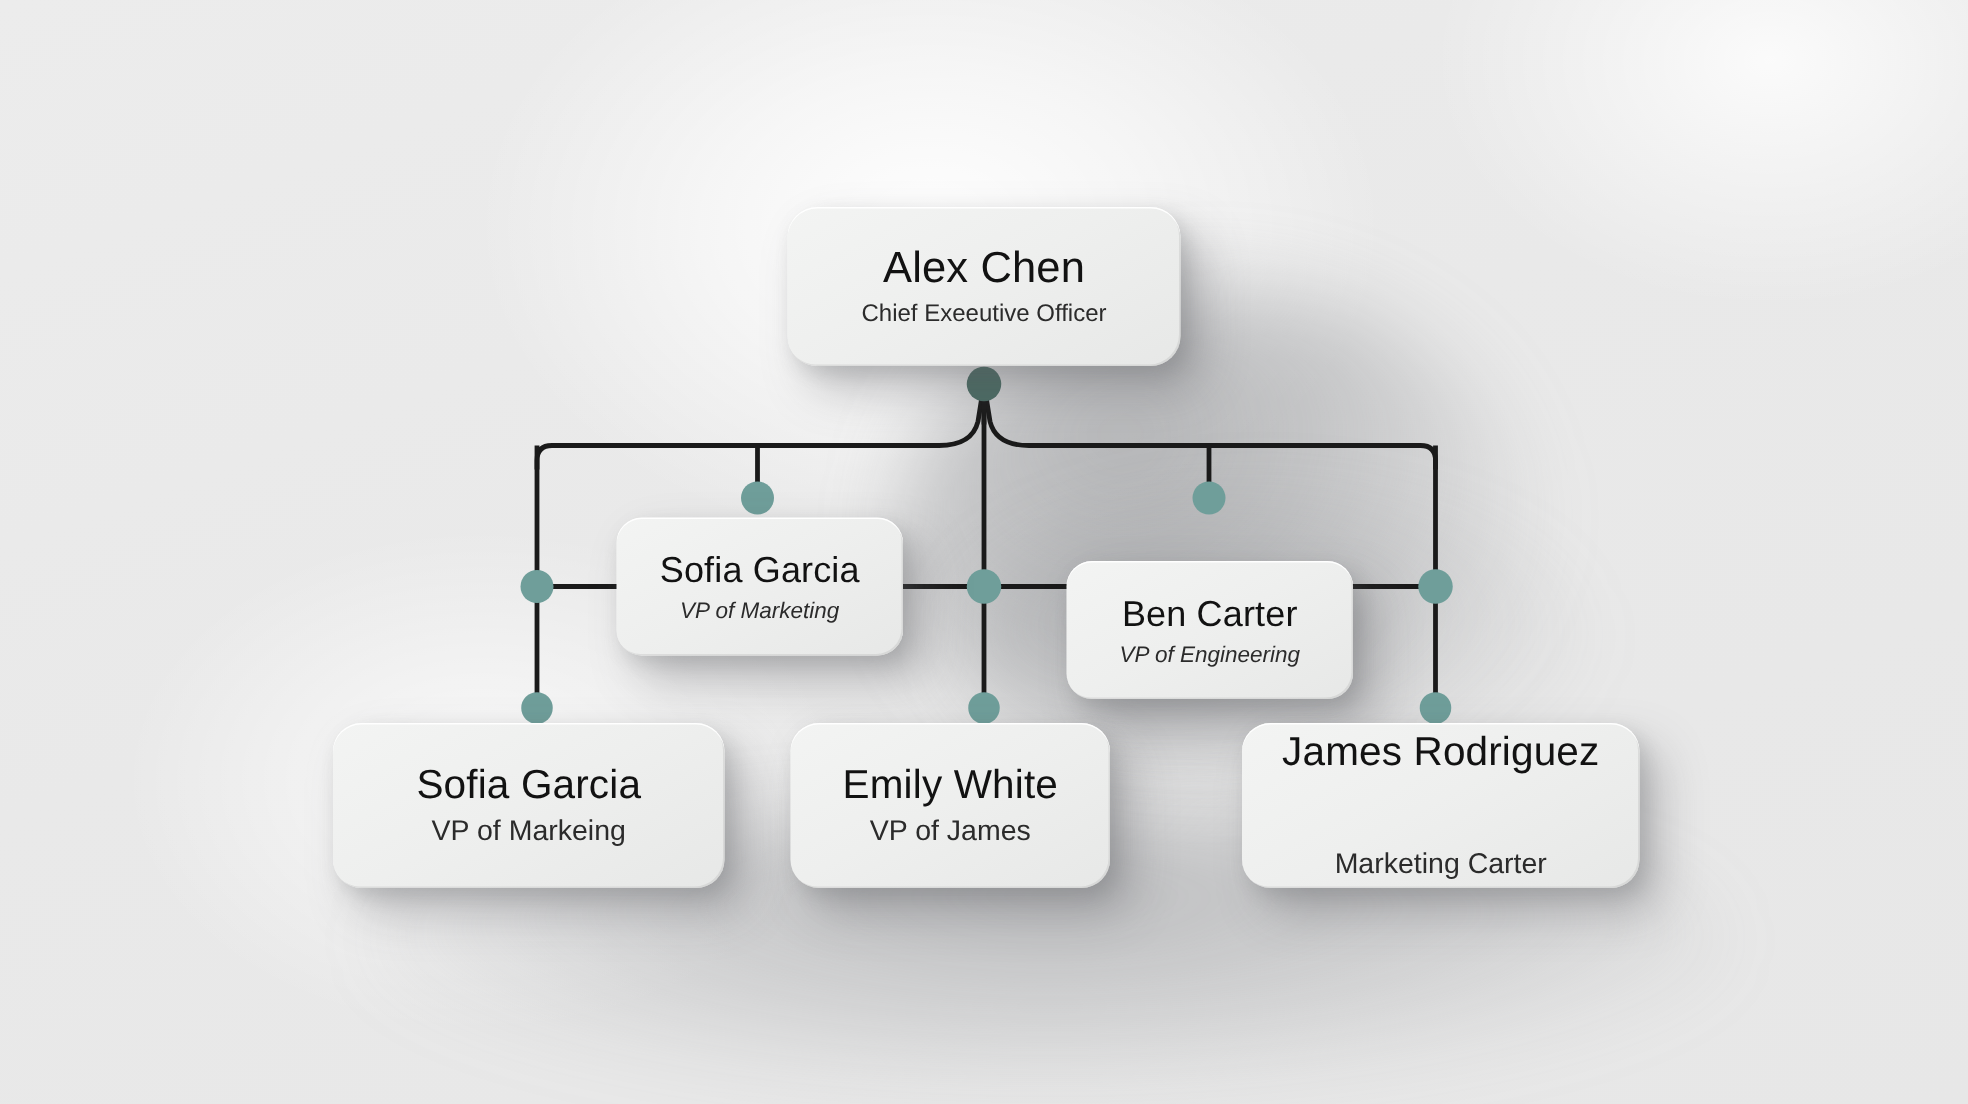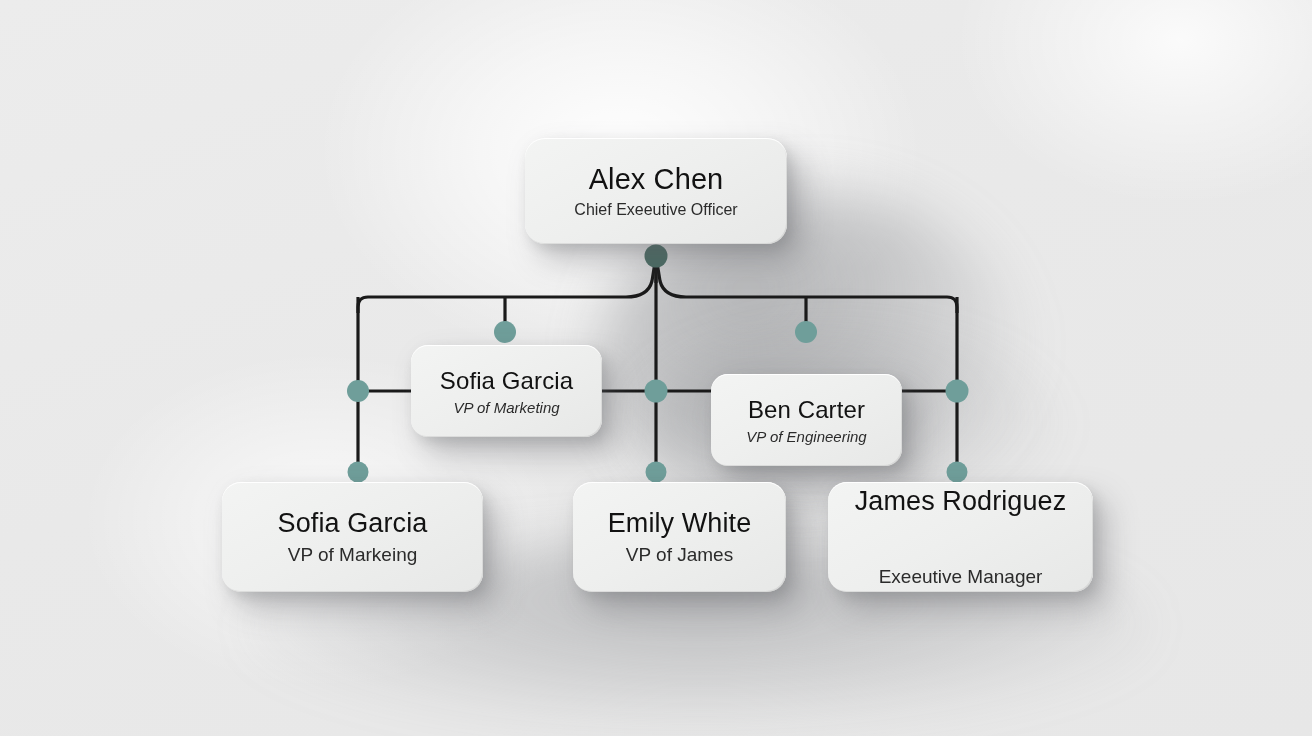--- a/index.html
+++ b/index.html
@@ -105,21 +105,21 @@
   #card-engineering{ left: 711px; top: 345px; margin-top: 29px; }
 
   
   .card-tier3 {
     height: 110px;
     border-radius: 19px;
   }
   .card-tier3 .name  { font-size: 27px; margin-bottom: 5px; }
   .card-tier3 .title { font-size: 19px; }
   #card-sofia { left: 222px; top: 482px; width: 261px; }
-  #card-emily { left: 527px; top: 482px; width: 213px; margin-left: 46px; }
+  #card-emily { left: 527px; top: 482px; width: 213px; }
   #card-james { left: 828px; top: 482px; width: 265px; gap: 44px; }
 </style>
 </head>
 <body>
 
 <div id="stage">
 
   <div class="blob" id="blob-ceo"></div>
   <div class="blob" id="blob-mid"></div>
   <div class="blob" id="blob-bottom"></div>
@@ -188,16 +188,16 @@
     <div class="title">VP of Markeing</div>
   </div>
 
   <div class="card card-tier3" id="card-emily">
     <div class="name">Emily White</div>
     <div class="title">VP of James</div>
   </div>
 
   <div class="card card-tier3" id="card-james">
     <div class="name">James Rodriguez</div>
-    <div class="title">Exeeutive Manager</div>
+    <div class="title">Marketing Carter</div>
   </div>
 
 </div>
 
 </body></html>

